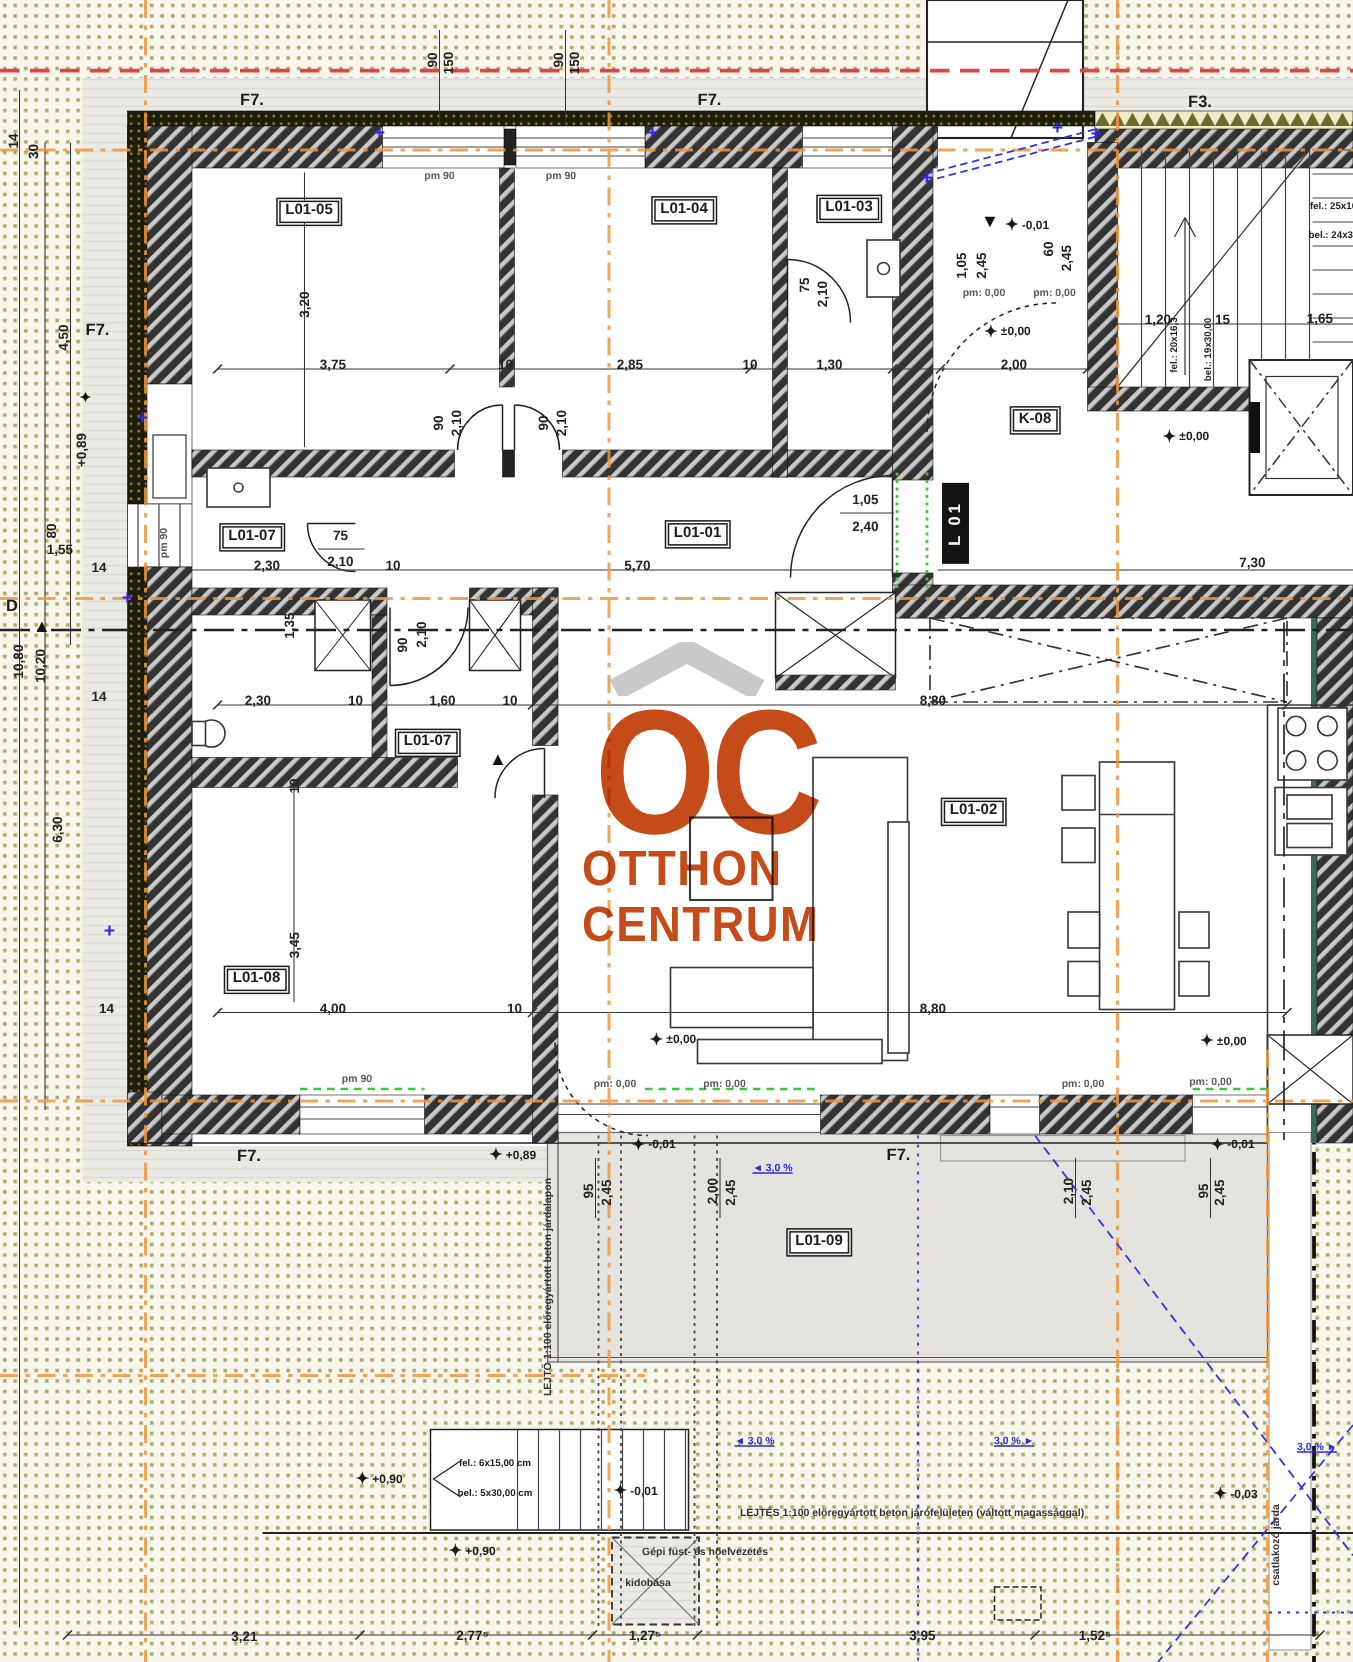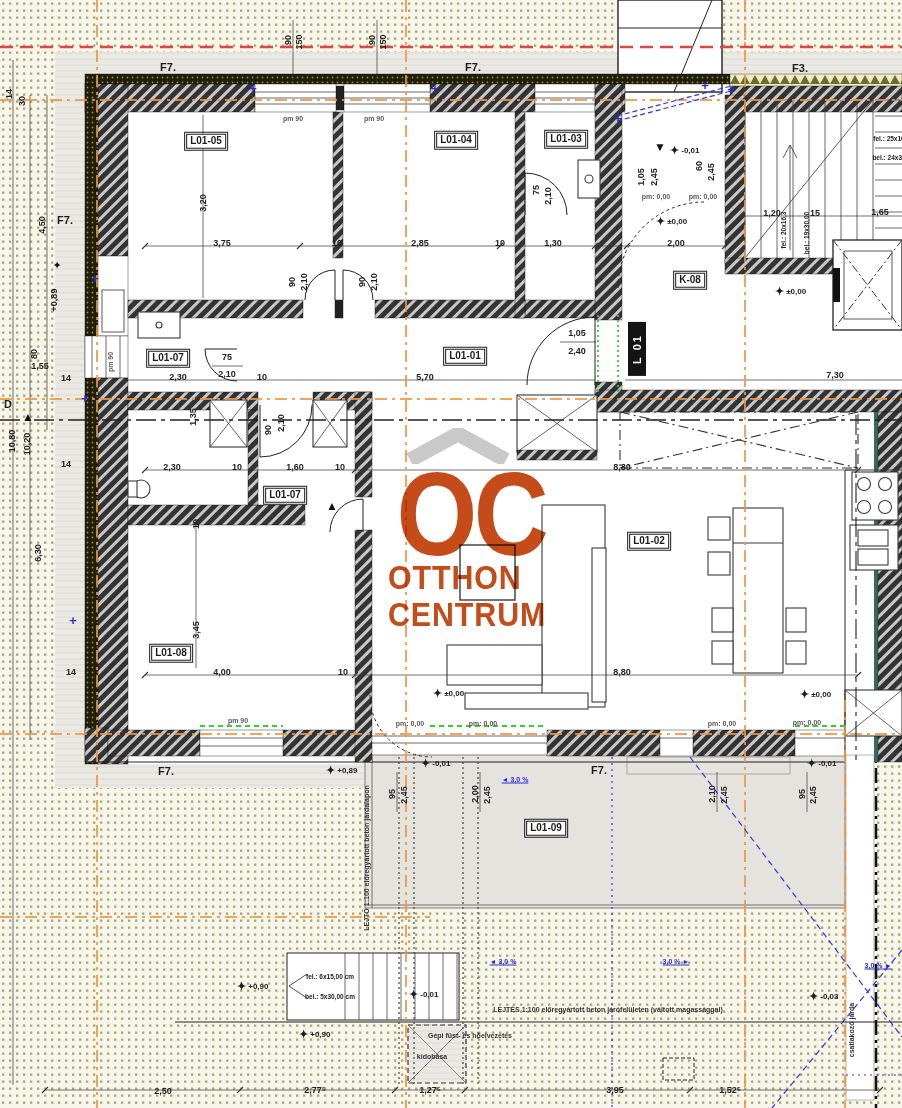--- a/index.html
+++ b/index.html
@@ -424,21 +424,21 @@
       <span class="lbl dim" style="left: 340px; top: 467px;">10</span>
       <span class="lbl dim" style="left: 622px; top: 467px;">8,80</span>
       <span class="lbl dim" style="left: 222px; top: 672px;">4,00</span>
       <span class="lbl dim" style="left: 343px; top: 672px;">10</span>
       <span class="lbl dim" style="left: 622px; top: 672px;">8,80</span>
       <span class="lbl dim" style="left: 772px; top: 213px;">1,20</span>
       <span class="lbl dim" style="left: 815px; top: 213px;">15</span>
       <span class="lbl dim" style="left: 880px; top: 212px;">1,65</span>
       <span class="lbl dim" style="left: 577px; top: 333px;">1,05</span>
       <span class="lbl dim" style="left: 577px; top: 351px;">2,40</span>
-      <span class="lbl dim" style="left: 163px; top: 1091px;">2,50</span>
+      <span class="lbl dim" style="left: 163px; top: 1091px;">3,21</span>
       <span class="lbl dim" style="left: 315px; top: 1090px;">2,77⁵</span>
       <span class="lbl dim" style="left: 430px; top: 1090px;">1,27⁵</span>
       <span class="lbl dim" style="left: 575px; top: 1090px; margin-left: 40px;">3,95</span>
       <span class="lbl dim" style="left: 730px; top: 1090px;">1,52⁵</span>
       <span class="lbl dim" style="left: 40px; top: 366px;">1,55</span>
       <span class="lbl dim" style="left: 66px; top: 378px;">14</span>
       <span class="lbl dim" style="left: 66px; top: 464px;">14</span>
       <span class="lbl dim" style="left: 71px; top: 672px;">14</span>
       <span class="lbl dim rot" style="left: 203px; top: 203px;">3,20</span>
       <span class="lbl dim rot" style="left: 193px; top: 417px;">1,35</span>

